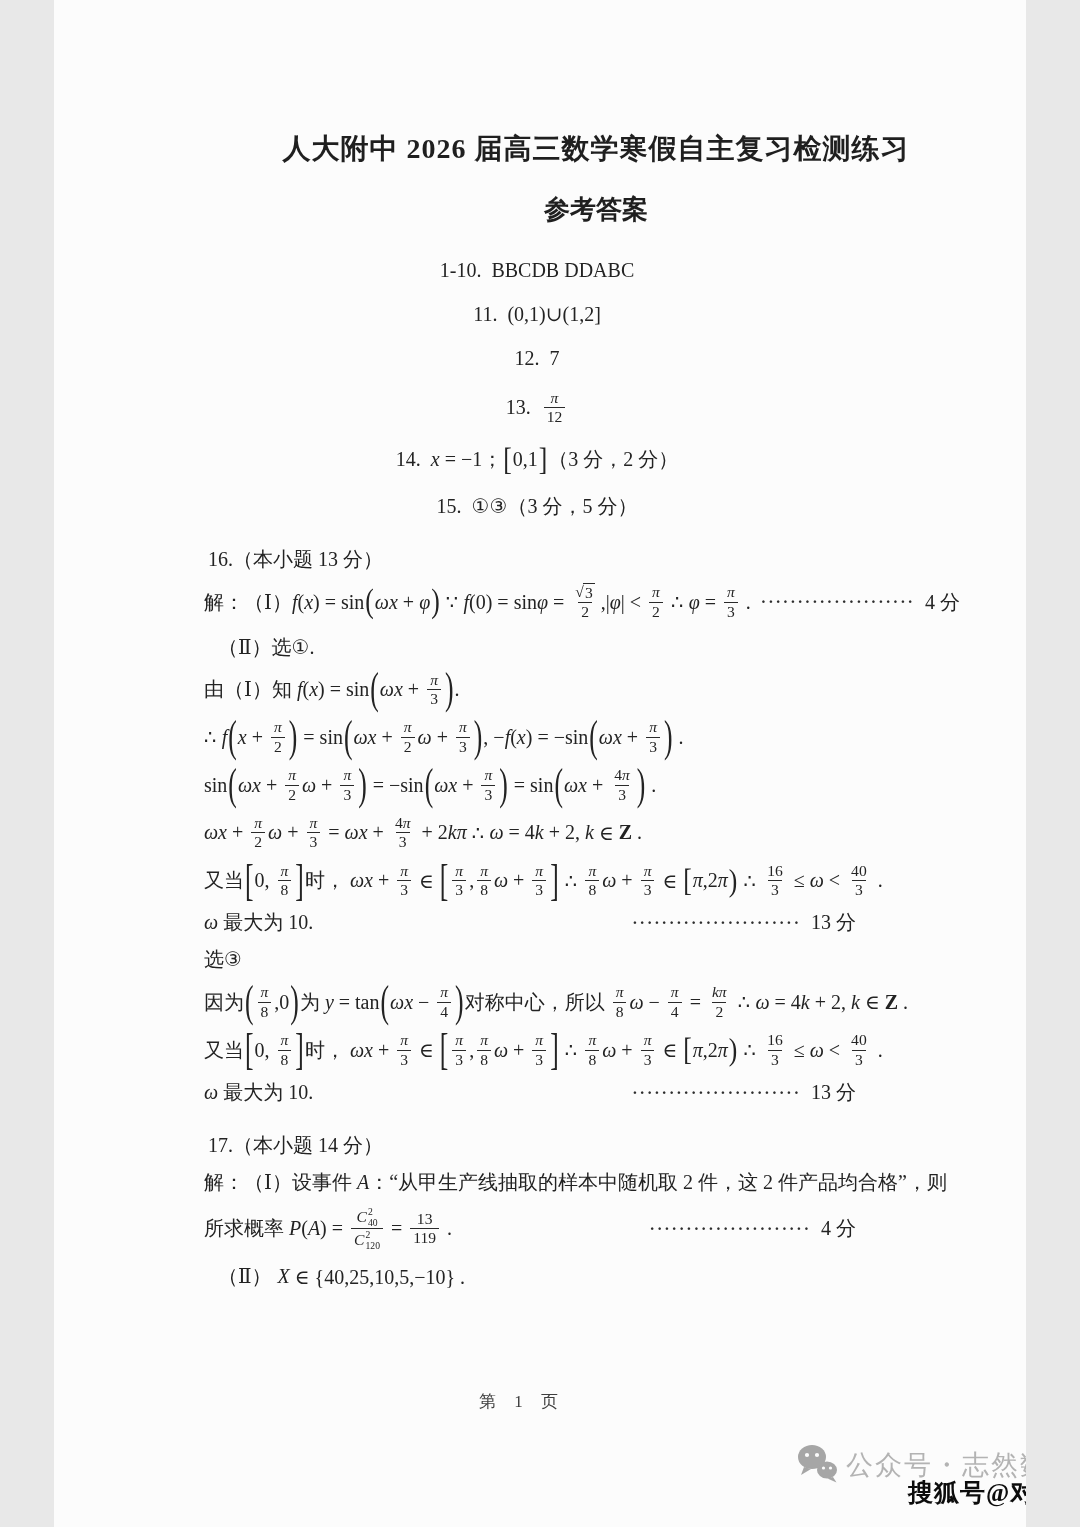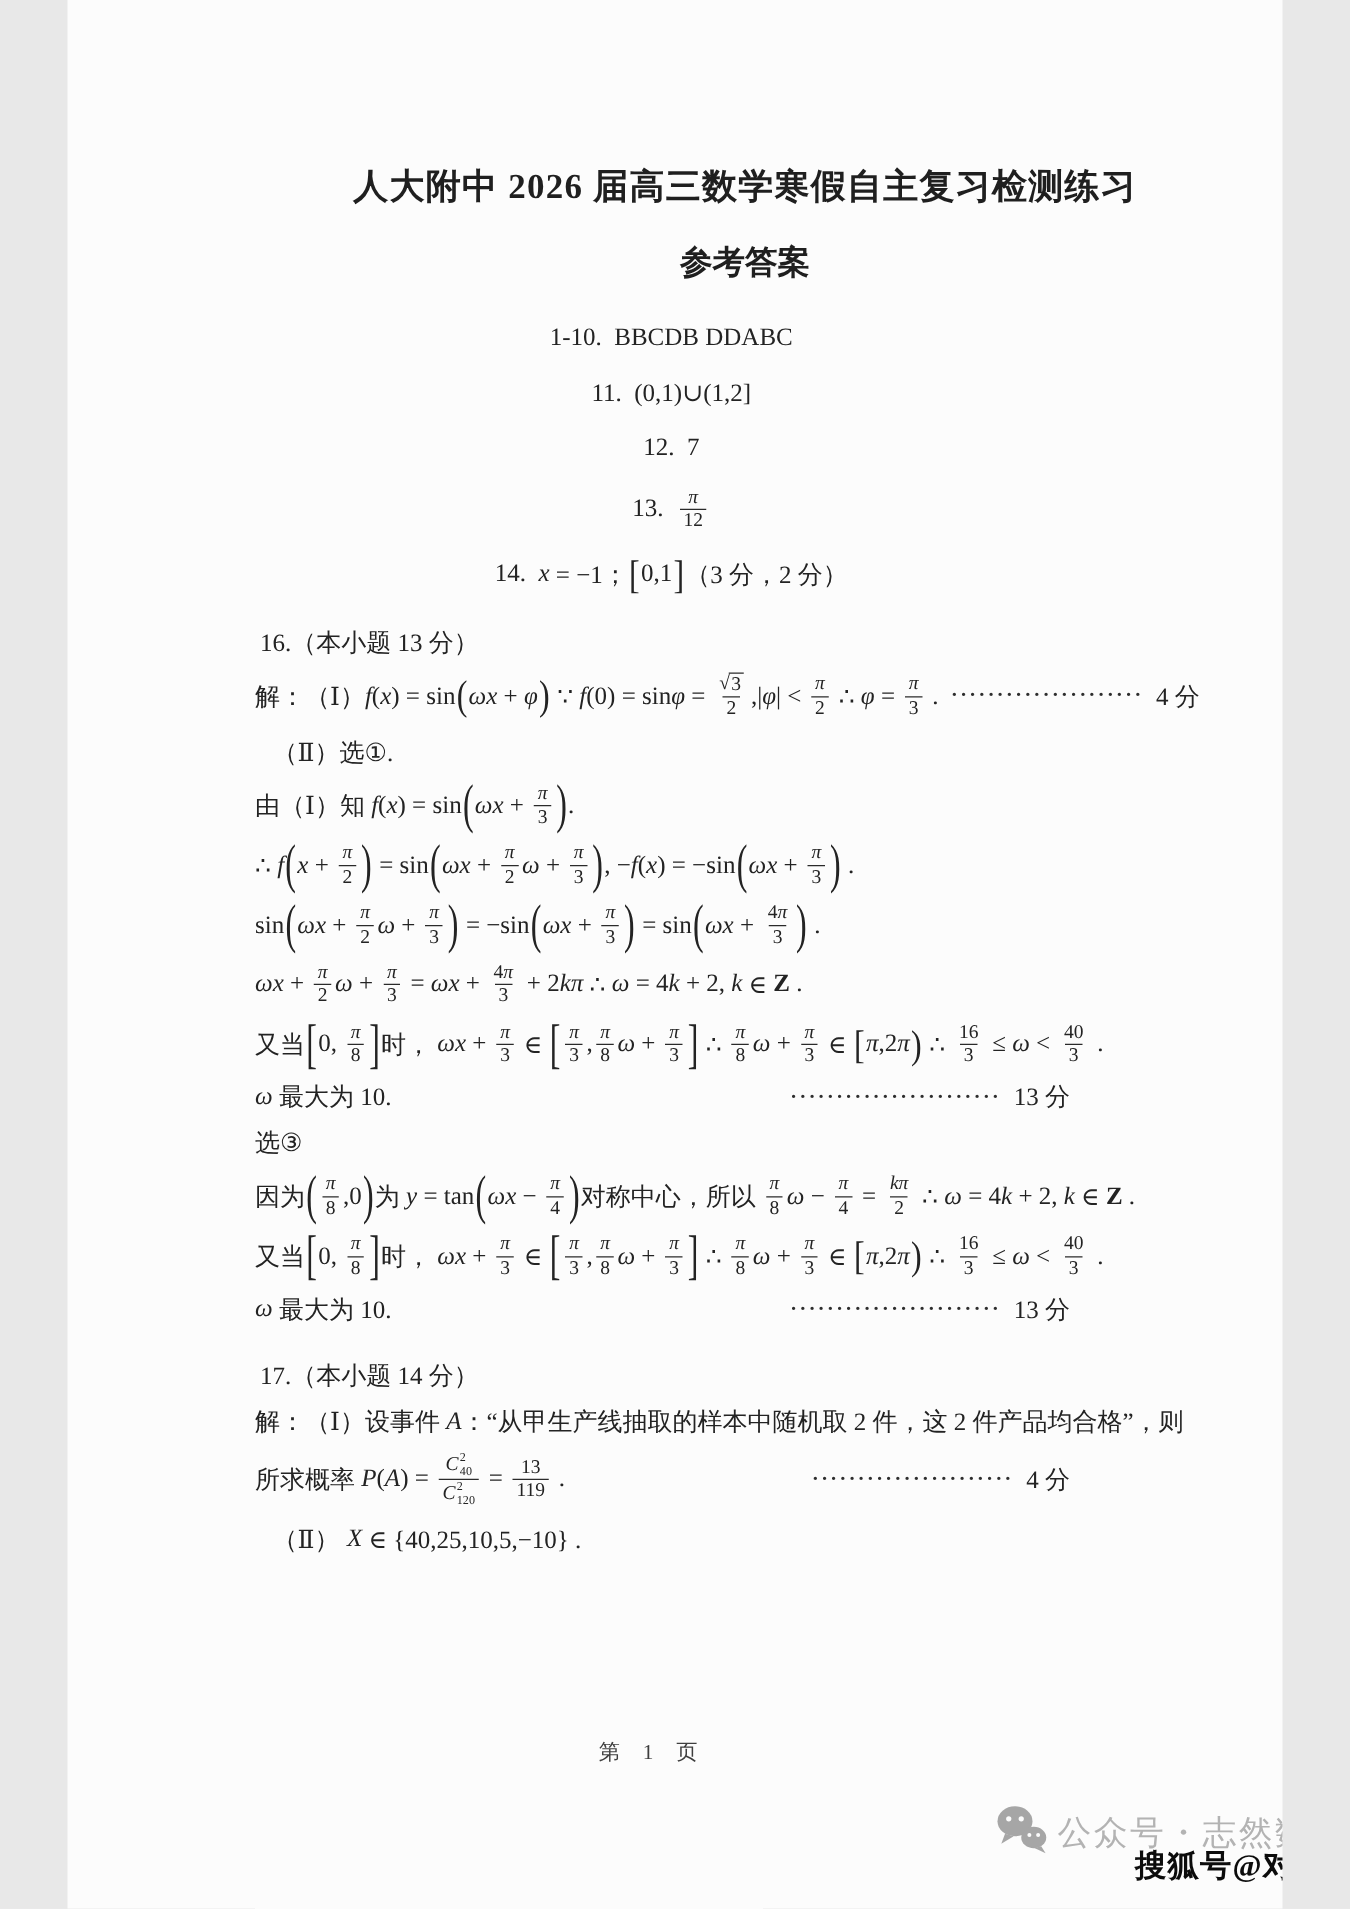--- a/index.html
+++ b/index.html
@@ -77,20 +77,24 @@
       </div>
       <div class="line k-item">
         <span class="mr">14.  </span>
         <span class="mi">x</span>
         <span class="mr"> = −1；</span>
         <span class="bd" style="transform: scaleY(1.25);">[</span>
         <span class="mr">0,1</span>
         <span class="bd" style="transform: scaleY(1.25);">]</span>
         <span class="cjk">（3 分，2 分）</span>
       </div>
+      <div class="line k-item">
+        <span class="mr">15.  ①③</span>
+        <span class="cjk">（3 分，5 分）</span>
+      </div>
       <div class="line k-section">
         <span class="cjk">16.（本小题 13 分）</span>
       </div>
       <div class="line k-body">
         <span class="cjk">解：（Ⅰ）</span>
         <span class="mi">f</span>
         <span class="mr">(</span>
         <span class="mi">x</span>
         <span class="mr">) = sin</span>
         <span class="bd" style="transform: scaleY(1.3);">(</span>

